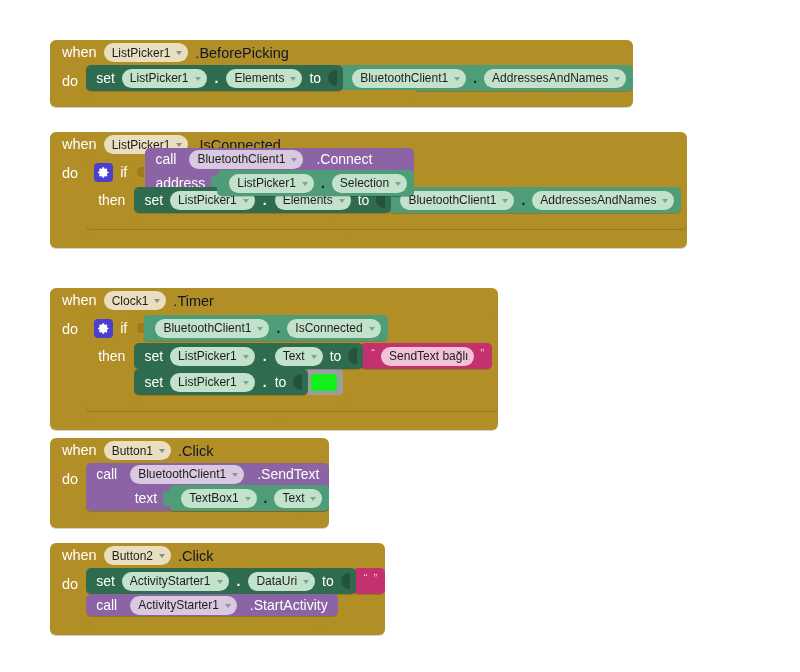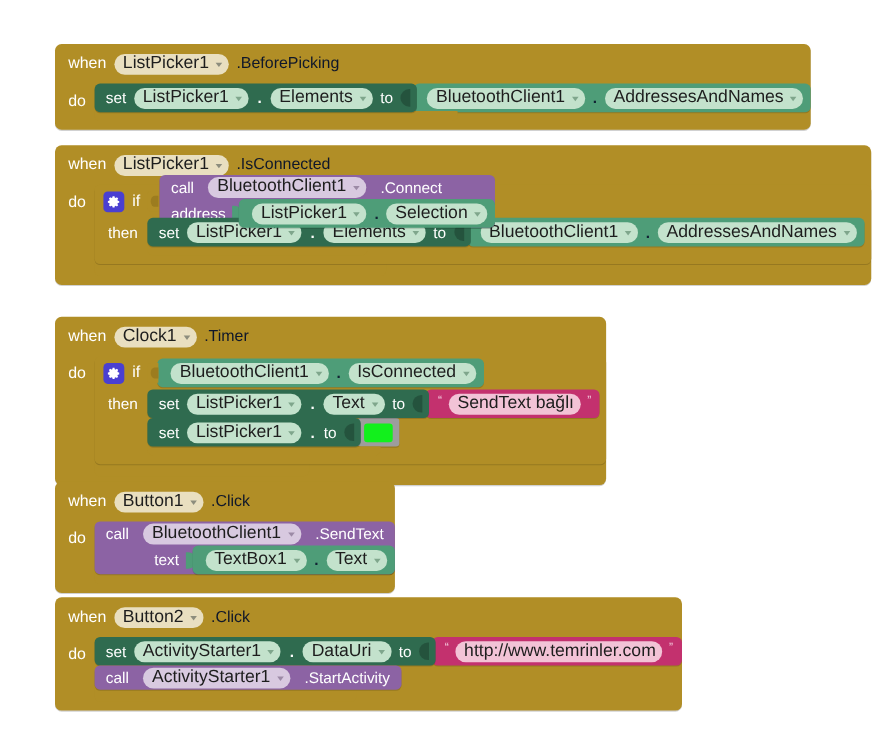--- a/index.html
+++ b/index.html
@@ -30,21 +30,21 @@
   
   .evt {
     position: relative;
     background: #B18E26;
     border-radius: 6px;
     box-shadow: 0 1px 0 rgba(0,0,0,.18);
   }
   .evt-header {
     display: flex;
     align-items: center;
-    height: 36px;
+    height: 25px;
     padding: 0 10px 0 12px;
     gap: 7px;
     white-space: nowrap;
   }
   .evt-body {
     display: flex;
     align-items: flex-start;
     padding: 0 0 8px 12px;
     gap: 8px;
   }
@@ -70,21 +70,21 @@
   }
 
   
   .fld {
     display: inline-flex;
     align-items: center;
     gap: 6px;
     height: 19px;
     padding: 0 6px 0 8px;
     border-radius: 10px;
-    font-size: 16px;
+    font-size: 12px;
     color: #1d1d1d;
     line-height: 1;
     white-space: nowrap;
   }
   .fld.cream   { background: #E9DFC0; }
   .fld.lgreen  { background: #C3E2CC; }
   .fld.lpurple { background: #D8C9E0; }
   .fld.lpink   { background: #F2C3D6; }
   .caret {
     width: 0; height: 0;
@@ -552,21 +552,20 @@
               <span class="dot">.</span>
               <span class="fld lgreen">
                 <span>DataUri</span>
                 <span class="caret on-green"></span>
               </span>
               <span>to</span>
               <span class="valsocket"></span>
             </div>
             <div class="strblk" style="margin-left:-3px;">
               <span class="quote">“</span>
-              <span class="fld lpink">http://www.temrinler.com</span>
               <span class="quote">”</span>
             </div>
           </div>
 
           <div class="row">
             <div class="caller">
               <div class="caller-row">
                 <span>call</span>
                 <span class="fld lpurple">
                   <span>ActivityStarter1</span>

